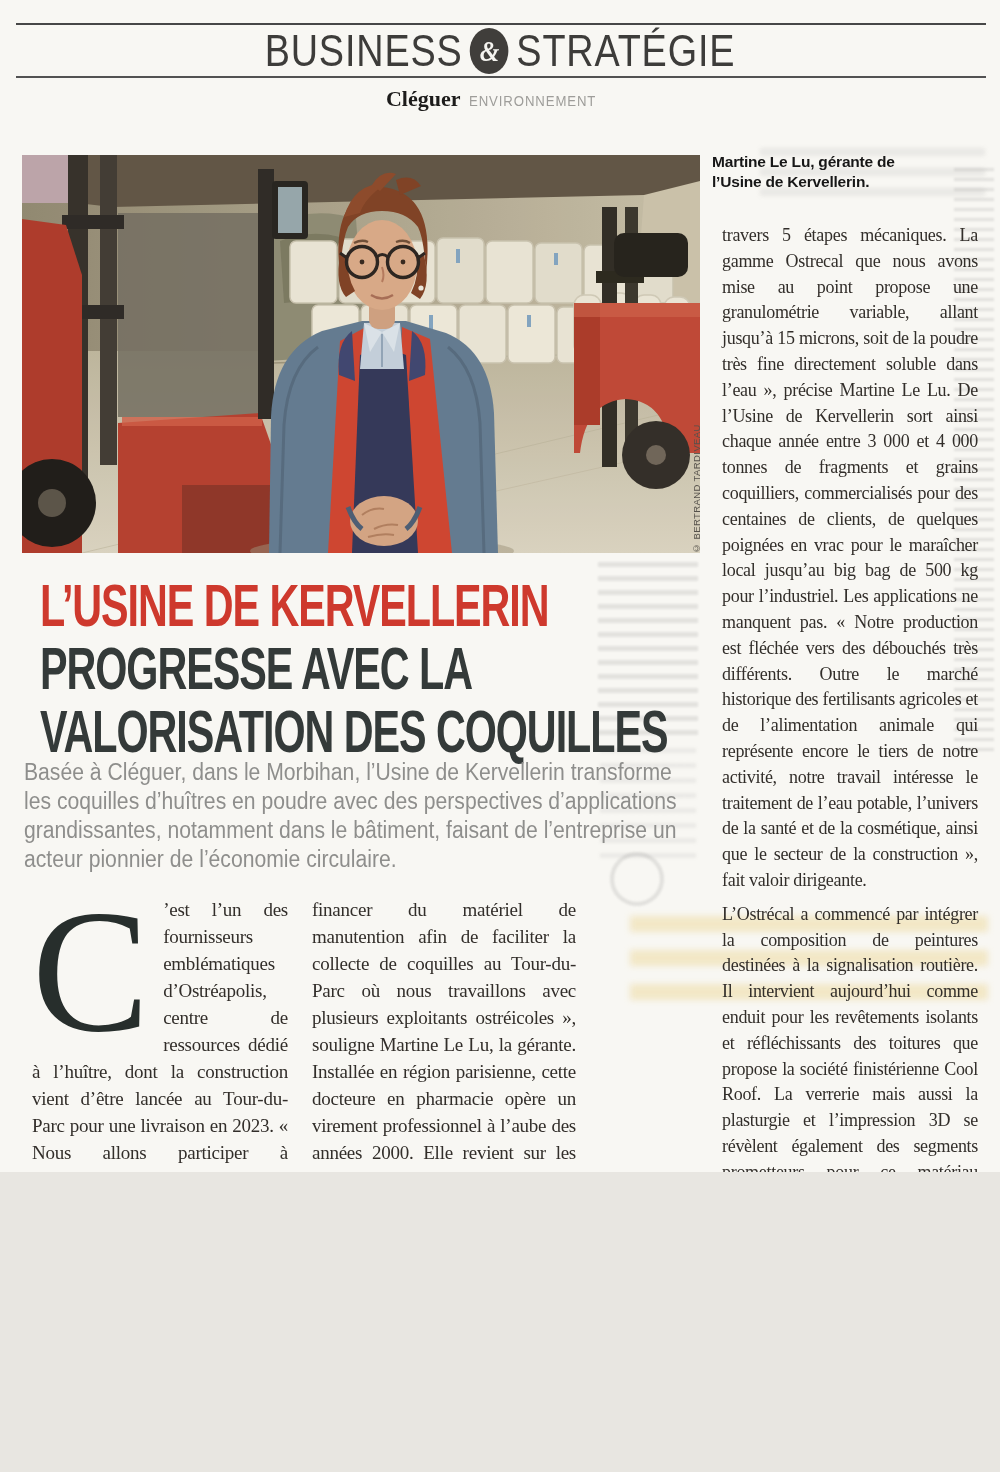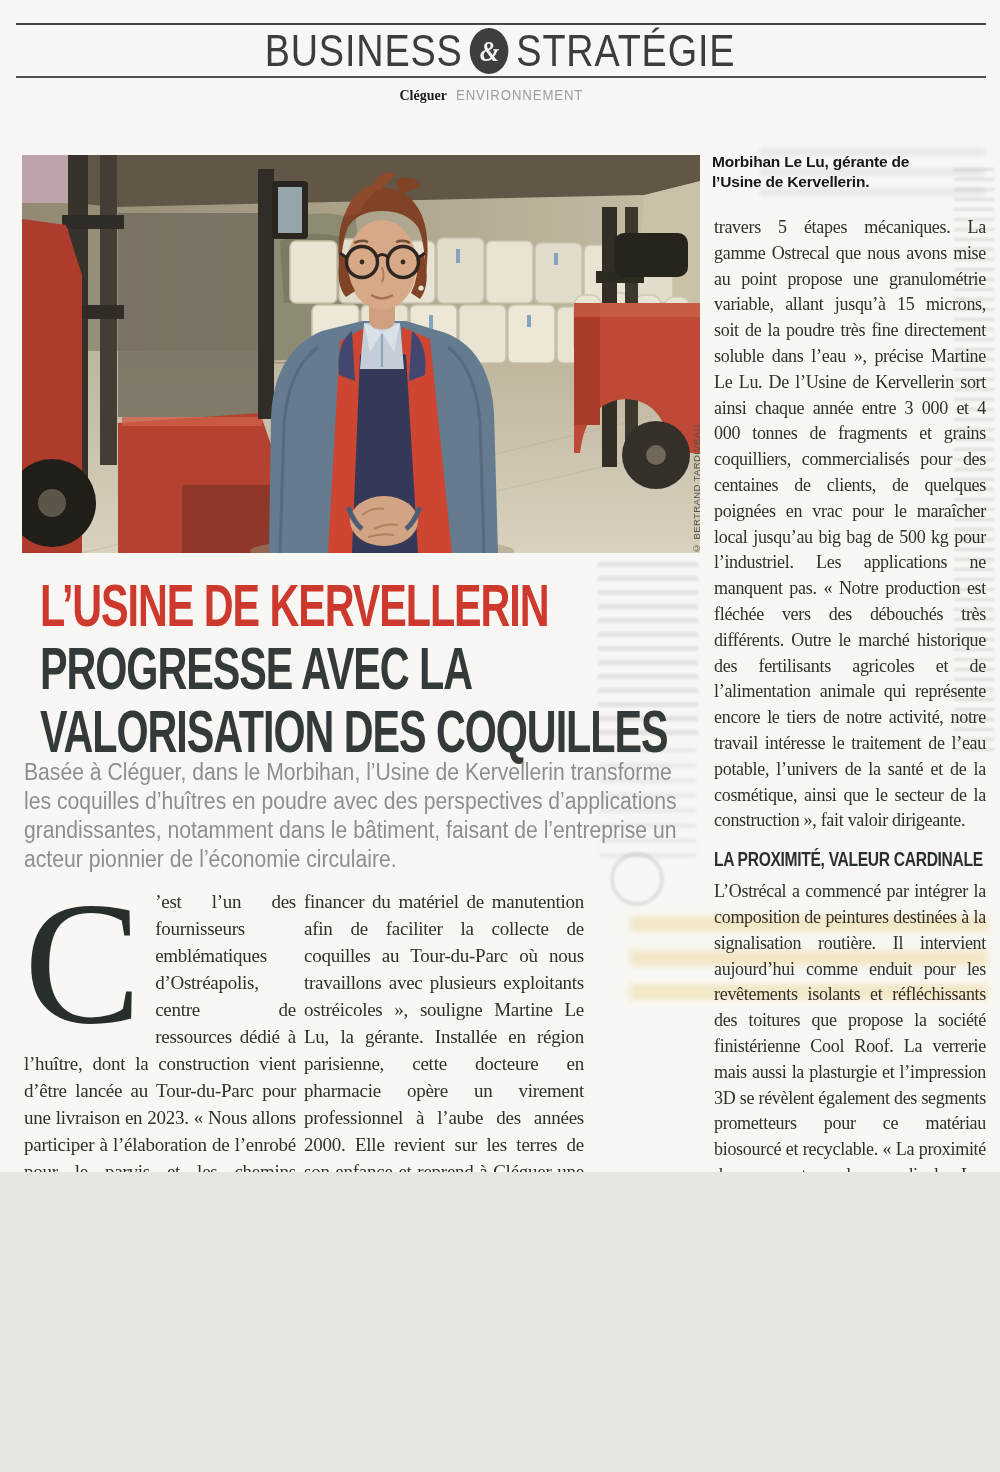--- a/index.html
+++ b/index.html
@@ -13,21 +13,21 @@
             justify-content:center;align-items:center;gap:9px;z-index:3;
             font-family:"Liberation Sans","DejaVu Sans",sans-serif;
             font-size:45px;font-weight:400;color:#3d3c3a;letter-spacing:1px;
             transform:scaleX(0.84);}
   .amp-circle{width:46px;height:46px;border-radius:50%;background:#403e3b;display:flex;
               align-items:center;justify-content:center;flex:0 0 auto;}
   .amp-circle .amp{font-family:"Liberation Serif",serif;font-weight:700;font-style:italic;
                    font-size:30px;color:#f5f4f0;letter-spacing:0;line-height:1;}
   .kicker{position:absolute;top:86px;left:0;width:100%;display:flex;justify-content:center;
           align-items:baseline;gap:9px;z-index:3;}
-  .kicker-loc{font-family:"Liberation Serif",serif;font-weight:700;font-size:14px;color:#1d1c1b;}
+  .kicker-loc{font-family:"Liberation Serif",serif;font-weight:700;font-size:22px;color:#1d1c1b;}
   .kicker-sec{font-family:"Liberation Sans","DejaVu Sans",sans-serif;font-size:15px;
               color:#9e9d9a;letter-spacing:1px;transform:scaleX(0.88);transform-origin:0 50%;
               display:inline-block;}
   
   .photo{position:absolute;left:22px;top:155px;width:678px;height:398px;z-index:2;
          background:#b8b09a;overflow:hidden;}
   .photo svg{display:block;width:100%;height:100%;}
   .photo-credit{position:absolute;left:691px;top:390px;height:164px;z-index:3;
                 writing-mode:vertical-rl;transform:rotate(180deg);
                 font-family:"Liberation Sans","DejaVu Sans",sans-serif;font-size:9.5px;
@@ -45,21 +45,21 @@
   
   .standfirst{position:absolute;left:24px;top:758px;width:732px;margin:0;z-index:3;
               font-family:"Liberation Sans","DejaVu Sans",sans-serif;font-size:23.5px;
               line-height:29px;color:#8e8e8c;letter-spacing:0;
               transform:scaleX(0.90);transform-origin:0 0;}
   
   .col{position:absolute;z-index:3;}
   .col1{left:24px;top:888px;width:272px;}
   .col2{left:304px;top:888px;width:280px;}
   .col3{left:714px;top:215px;width:272px;}
-  .body{margin:0;text-align:justify;font-size:19px;line-height:27px;letter-spacing:-.25px;
+  .body{margin:8px;text-align:justify;font-size:19px;line-height:27px;letter-spacing:-.25px;
         color:#322e2a;}
   .col3 .body{font-size:18px;line-height:25.8px;letter-spacing:-.3px;}
   .dropcap{float:left;font-family:"Liberation Serif",serif;font-size:176px;line-height:.76;
            padding:8px 14px 0 0;color:#272e2c;}
   .subhead{margin:14px 0 7px 0;height:24px;}
   .subhead-inner{display:inline-block;white-space:nowrap;transform:scaleX(0.78);
                  transform-origin:0 50%;font-family:"Liberation Sans","DejaVu Sans",sans-serif;
                  font-weight:700;font-size:20px;letter-spacing:-.4px;color:#2b302f;}
   
   .ghost{position:absolute;pointer-events:none;z-index:1;}
@@ -231,27 +231,26 @@
         <path d="M340,360 q10,-8 22,-6 M352,374 q12,-6 24,-4 M346,382 q14,-4 26,-2" fill="none" stroke="#b07c5c" stroke-width="2"></path>
         <path d="M326,352 q6,16 14,22" fill="none" stroke="#465972" stroke-width="5"></path>
         <path d="M398,352 q-6,16 -14,22" fill="none" stroke="#465972" stroke-width="5"></path>
       </g>
       <rect width="678" height="398" fill="#c9b9a0" opacity=".06"></rect>
     </svg>
   </div>
   <div class="photo-credit">© BERTRAND TARDIVEAU</div>
 
   <div class="caption">
-    <div>Morbihan Le Lu, gérante de</div>
+    <div>Martine Le Lu, gérante de</div>
     <div>l’Usine de Kervellerin.</div>
   </div>
 
   <div class="col col3">
     <p class="body">travers 5 étapes mécaniques. La gamme Ostrecal que nous avons mise au point propose une granulométrie variable, allant jusqu’à 15 microns, soit de la poudre très fine directement soluble dans l’eau », précise Martine Le Lu. De l’Usine de Kervellerin sort ainsi chaque année entre 3 000 et 4 000 tonnes de fragments et grains coquilliers, commercialisés pour des centaines de clients, de quelques poignées en vrac pour le maraîcher local jusqu’au big bag de 500 kg pour l’industriel. Les applications ne manquent pas. « Notre production est fléchée vers des débouchés très différents. Outre le marché historique des fertilisants agricoles et de l’alimentation animale qui représente encore le tiers de notre activité, notre travail intéresse le traitement de l’eau potable, l’univers de la santé et de la cosmétique, ainsi que le secteur de la construction », fait valoir dirigeante.</p>
-    <h3 class="subhead"><span class="subhead-inner">LA PROXIMITÉ, VALEUR CARDINALE</span></h3>
     <p class="body">L’Ostrécal a commencé par intégrer la composition de peintures destinées à la signalisation routière. Il intervient aujourd’hui comme enduit pour les revêtements isolants et réfléchissants des toitures que propose la société finistérienne Cool Roof. La verrerie mais aussi la plasturgie et l’impression 3D se révèlent également des segments prometteurs pour ce matériau biosourcé et recyclable. « La proximité demeure notre valeur cardinale. Les producteurs d’huîtres mais aussi de coquilles Saint-Jacques nous confient leurs coproduits dont nous assurons l’enlèvement, l’acheminement et le retraitement. Nous travaillons avec les instances professionnelles, mais aussi des associations comme Perlistrenn, afin d’optimiser l’accès à cette matière première », insiste Martine Le Lu, engagée à faire prospérer cette économie circulaire.</p>
 
   </div>
 
   <h1 class="headline">
     <div class="hl hl-red" style="color: rgb(206, 57, 45);">L’USINE DE KERVELLERIN</div>
     <div class="hl">PROGRESSE AVEC LA</div>
     <div class="hl">VALORISATION DES COQUILLES</div>
   </h1>
 

